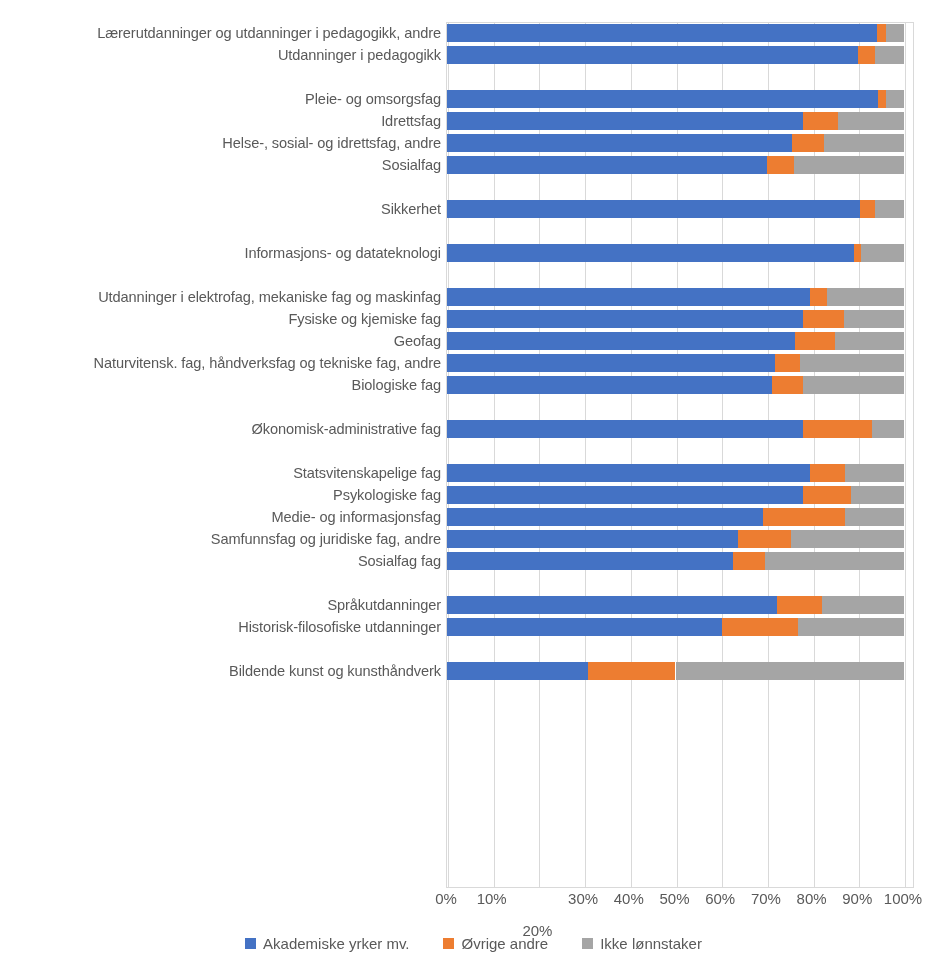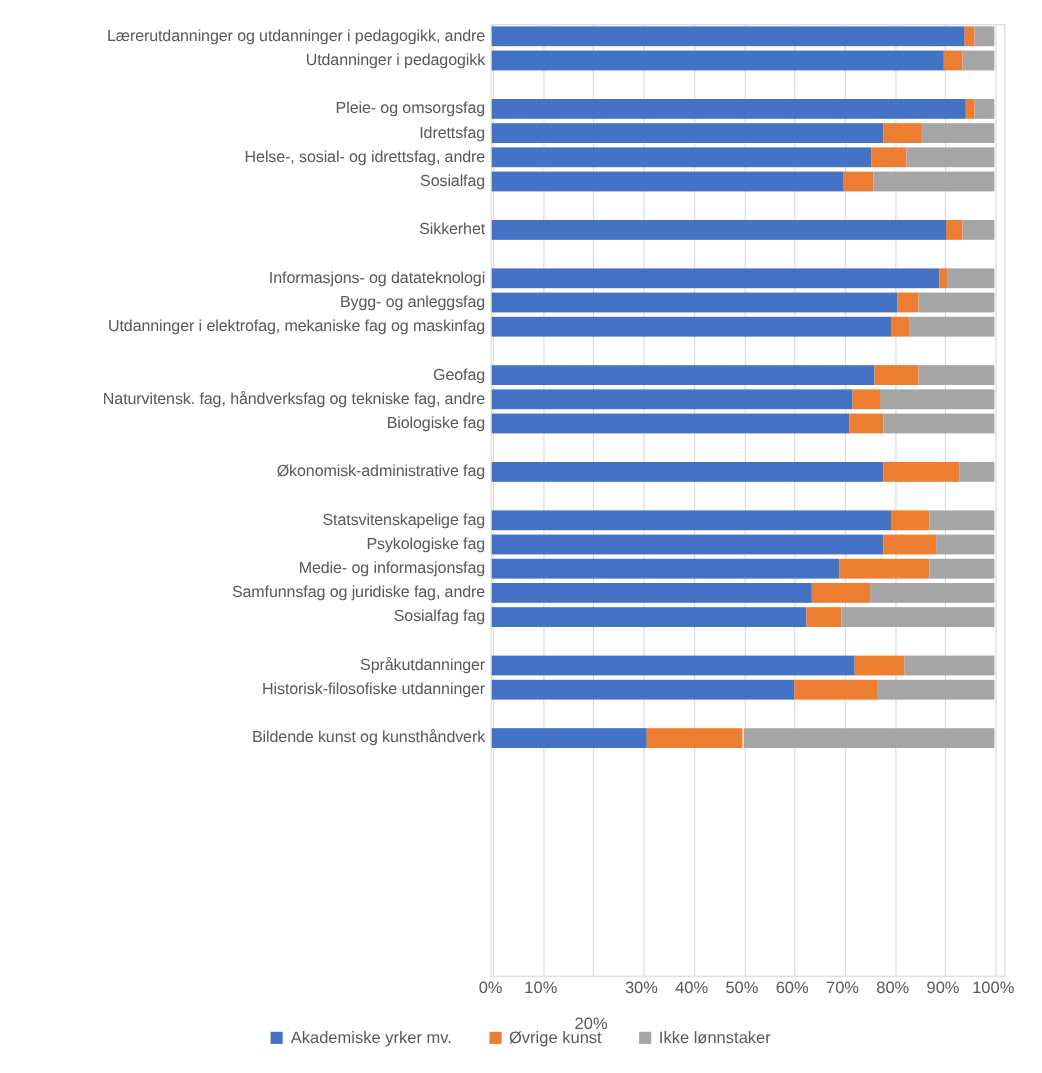--- a/index.html
+++ b/index.html
@@ -217,34 +217,34 @@
       </div>
       <div class="row" style="top: 198px;"></div>
       <div class="row" style="top: 220px;">
         <div class="row-label">Informasjons- og datateknologi</div>
         <div class="row-bar">
           <div class="seg seg-acad" title="Akademiske yrker mv.: 89.1%" style="left: 0px; width: 407.187px; background: rgb(68, 114, 196);"></div>
           <div class="seg seg-other" title="Øvrige yrker: 1.6%" style="left: 407.187px; width: 7.312px; background: rgb(237, 125, 49);"></div>
           <div class="seg seg-nonemp" title="Ikke lønnstaker: 9.3%" style="left: 414.499px; width: 42.501px; background: rgb(165, 165, 165);"></div>
         </div>
       </div>
-      <div class="row" style="top: 242px;">
-        <div class="row-label">Bygg- og anleggsfag</div>
-        <div class="row-bar">
-          <div class="seg seg-acad" title="Akademiske yrker mv.: 80.7%" style="left: 0px; width: 368.799px; background: rgb(68, 114, 196);"></div>
-          <div class="seg seg-other" title="Øvrige yrker: 4.1%" style="left: 368.799px; width: 18.737px; background: rgb(237, 125, 49);"></div>
-          <div class="seg seg-nonemp" title="Ikke lønnstaker: 15.2%" style="left: 387.536px; width: 69.464px; background: rgb(165, 165, 165);"></div>
-        </div>
-      </div>
       <div class="row" style="top: 264px;">
         <div class="row-label">Utdanninger i elektrofag, mekaniske fag og maskinfag</div>
         <div class="row-bar">
           <div class="seg seg-acad" title="Akademiske yrker mv.: 79.5%" style="left: 0px; width: 363.315px; background: rgb(68, 114, 196);"></div>
           <div class="seg seg-other" title="Øvrige yrker: 3.7%" style="left: 363.315px; width: 16.909px; background: rgb(237, 125, 49);"></div>
           <div class="seg seg-nonemp" title="Ikke lønnstaker: 16.8%" style="left: 380.224px; width: 76.776px; background: rgb(165, 165, 165);"></div>
+        </div>
+      </div>
+      <div class="row" style="top: 286px;">
+        <div class="row-label">Fysiske og kjemiske fag</div>
+        <div class="row-bar">
+          <div class="seg seg-acad" title="Akademiske yrker mv.: 78%" style="left: 0px; width: 356.46px; background: rgb(68, 114, 196);"></div>
+          <div class="seg seg-other" title="Øvrige yrker: 8.8%" style="left: 356.46px; width: 40.216px; background: rgb(237, 125, 49);"></div>
+          <div class="seg seg-nonemp" title="Ikke lønnstaker: 13.2%" style="left: 396.676px; width: 60.324px; background: rgb(165, 165, 165);"></div>
         </div>
       </div>
       <div class="row" style="top: 308px;">
         <div class="row-label">Geofag</div>
         <div class="row-bar">
           <div class="seg seg-acad" title="Akademiske yrker mv.: 76.1%" style="left: 0px; width: 347.777px; background: rgb(68, 114, 196);"></div>
           <div class="seg seg-other" title="Øvrige yrker: 8.7%" style="left: 347.777px; width: 39.759px; background: rgb(237, 125, 49);"></div>
           <div class="seg seg-nonemp" title="Ikke lønnstaker: 15.2%" style="left: 387.536px; width: 69.464px; background: rgb(165, 165, 165);"></div>
         </div>
       </div>
@@ -355,21 +355,21 @@
       <div class="tick-label" style="left: 903px;">100%</div>
     </div>
 
   <div id="legend">
       <div class="legend-item">
         <span class="legend-swatch" style="background: rgb(68, 114, 196);"></span>
         <span>Akademiske yrker mv.</span>
       </div>
       <div class="legend-item">
         <span class="legend-swatch" style="background: rgb(237, 125, 49);"></span>
-        <span>Øvrige kunst</span>
+        <span>Øvrige andre</span>
       </div>
       <div class="legend-item">
         <span class="legend-swatch" style="background: rgb(165, 165, 165);"></span>
         <span>Ikke lønnstaker</span>
       </div>
     </div>
 
 </div>
 
 </body></html>

